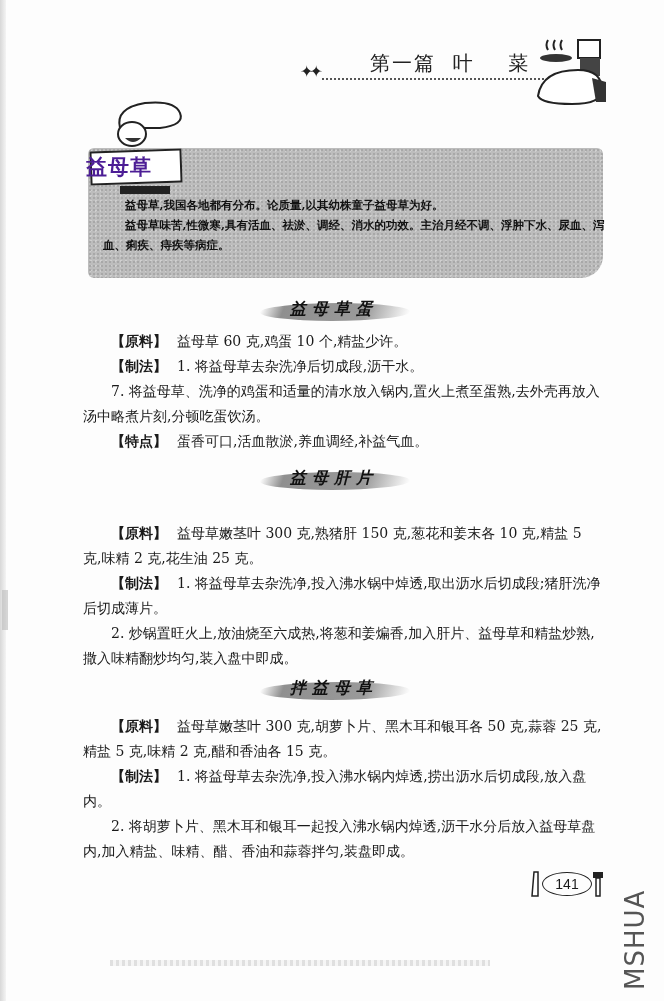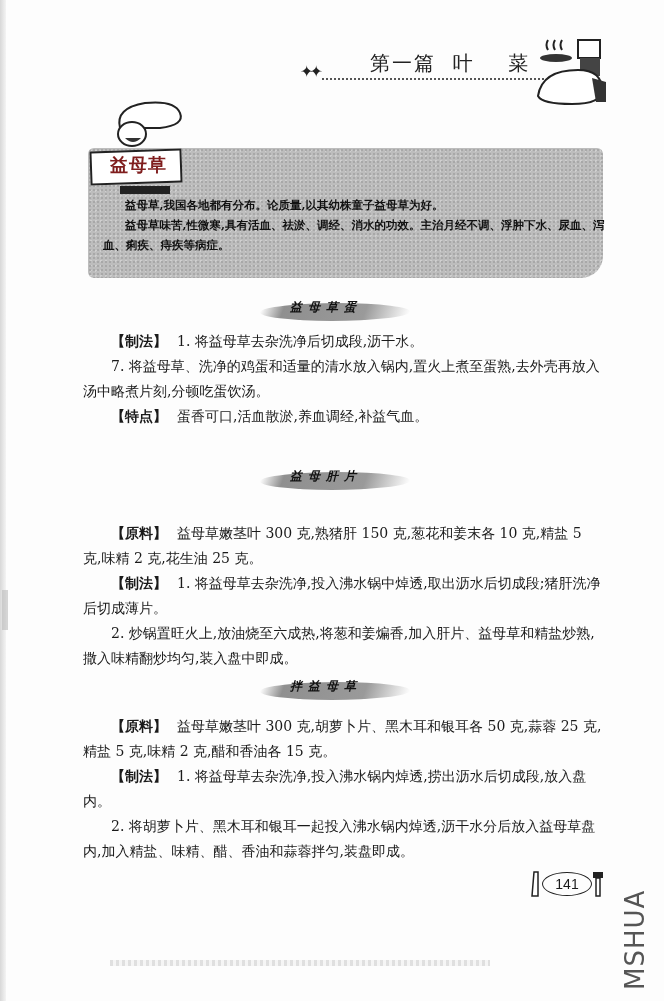--- a/index.html
+++ b/index.html
@@ -25,32 +25,32 @@
   
   .intro-box {
     position: absolute; left: 88px; top: 148px; width: 515px; height: 130px;
     background: #bdbdbd;
     background-image: radial-gradient(#a8a8a8 1px, transparent 1px), radial-gradient(#cfcfcf 1px, transparent 1px);
     background-size: 4px 4px, 5px 5px;
     border-radius: 6px 6px 22px 6px;
   }
   .mascot { position: absolute; left: 80px; top: 98px; width: 110px; height: 100px; }
   .sign { position: absolute; left: 90px; top: 150px; width: 88px; height: 30px; background:#fff; border: 2px solid #222; transform: rotate(-2deg); }
-  .sign-label { position: absolute; left: 110px; top: 153px; font-family: "DejaVu Sans", sans-serif; font-weight: bold; font-size: 18px; letter-spacing: 1px; color:#7f1d1d; }
+  .sign-label { position: absolute; left: 86px; top: 153px; font-family: "DejaVu Sans", sans-serif; font-weight: bold; font-size: 21px; letter-spacing: 1px; color:#4c1d95; }
   .intro-text { position: absolute; left: 103px; top: 195px; width: 508px; font-size: 11.5px; line-height: 20px; color: #111; font-weight: bold; }
   .intro-text p { margin: 0; text-indent: 22px; }
 
   
   .recipe-title { position: absolute; left: 250px; width: 180px; height: 40px; }
   .recipe-title .brush {
     position: absolute; left: 10px; top: 10px; width: 150px; height: 18px;
     background: linear-gradient(to right, rgba(120,120,120,0), #8f8f8f 15%, #9a9a9a 70%, rgba(150,150,150,0));
     border-radius: 50%; transform: skewX(-20deg);
   }
-  .recipe-title .name { position: absolute; left: 40px; top: 6px; font-size: 12px; font-weight: bold; letter-spacing: 6px; color: #111; font-style: italic; }
+  .recipe-title .name { position: absolute; left: 40px; top: 6px; font-size: 16px; font-weight: bold; letter-spacing: 6px; color: #111; font-style: italic; }
 
   
   .para { position: absolute; left: 83px; width: 520px; font-size: 14px; line-height: 25px; color: #1a1a1a; }
   .para p { margin: 0; }
   .ind { text-indent: 28px; }
   .tag { font-family: "DejaVu Sans", sans-serif; font-weight: bold; margin-right: 10px; }
 
   
   .page-num-wrap { position: absolute; left: 530px; top: 870px; width: 75px; height: 28px; }
   .page-num { position: absolute; left: 12px; top: 2px; width: 48px; height: 22px; border: 1.5px solid #222; border-radius: 50%; text-align: center; font-family: "Liberation Sans", sans-serif; font-size: 14px; line-height: 22px; }
@@ -90,20 +90,21 @@
 <div class="intro-text">
   <p>益母草,我国各地都有分布。论质量,以其幼株童子益母草为好。</p>
   <p>益母草味苦,性微寒,具有活血、祛淤、调经、消水的功效。主治月经不调、浮肿下水、尿血、泻血、痢疾、痔疾等病症。</p>
 </div>
 
 <div class="recipe-title" style="top:293px">
   <div class="brush"></div>
   <span class="name">益母草蛋</span>
 </div>
 <div class="para" style="top:329px">
+  <p class="ind"><span class="tag">【原料】</span><span>益母草 60 克,鸡蛋 10 个,精盐少许。</span></p>
   <p class="ind"><span class="tag">【制法】</span><span>1. 将益母草去杂洗净后切成段,沥干水。</span></p>
   <p class="ind">7. 将益母草、洗净的鸡蛋和适量的清水放入锅内,置火上煮至蛋熟,去外壳再放入汤中略煮片刻,分顿吃蛋饮汤。</p>
   <p class="ind"><span class="tag">【特点】</span><span>蛋香可口,活血散淤,养血调经,补益气血。</span></p>
 </div>
 
 <div class="recipe-title" style="top:462px">
   <div class="brush"></div>
   <span class="name">益母肝片</span>
 </div>
 <div class="para" style="top:521px">

